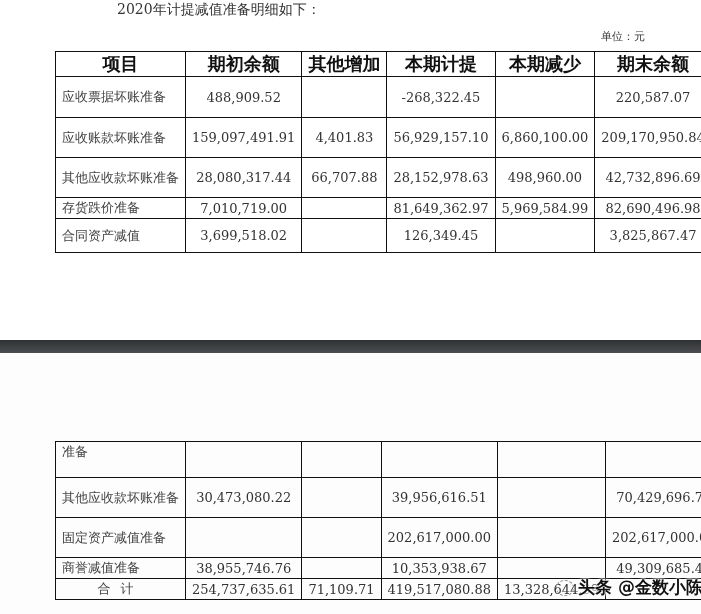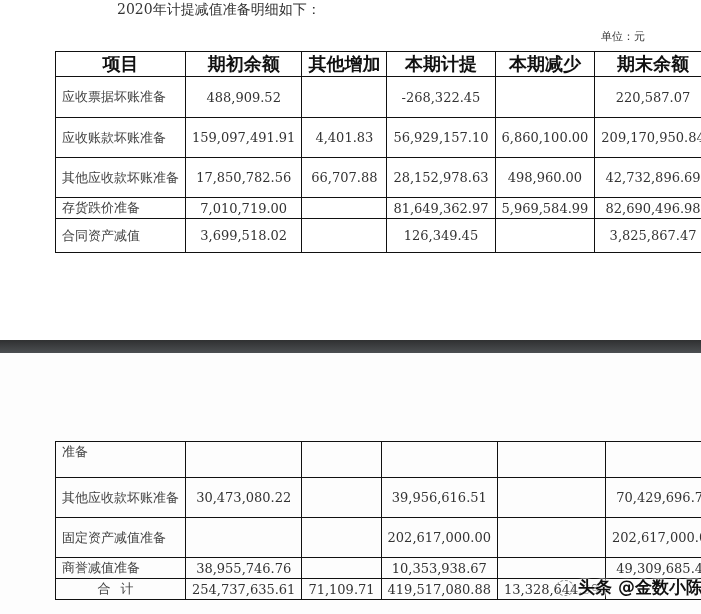--- a/index.html
+++ b/index.html
@@ -89,21 +89,21 @@
     <tr style="height:40px">
       <td class="label">应收账款坏账准备</td>
       <td class="num">159,097,491.91</td>
       <td class="num">4,401.83</td>
       <td class="num">56,929,157.10</td>
       <td class="num">6,860,100.00</td>
       <td class="num">209,170,950.84</td>
     </tr>
     <tr style="height:40px">
       <td class="label">其他应收款坏账准备</td>
-      <td class="num">17,850,782.56</td>
+      <td class="num">28,080,317.44</td>
       <td class="num">66,707.88</td>
       <td class="num">28,152,978.63</td>
       <td class="num">498,960.00</td>
       <td class="num">42,732,896.69</td>
     </tr>
     <tr style="height:20px">
       <td class="label">存货跌价准备</td>
       <td class="num">7,010,719.00</td>
       <td class="num"></td>
       <td class="num">81,649,362.97</td>

